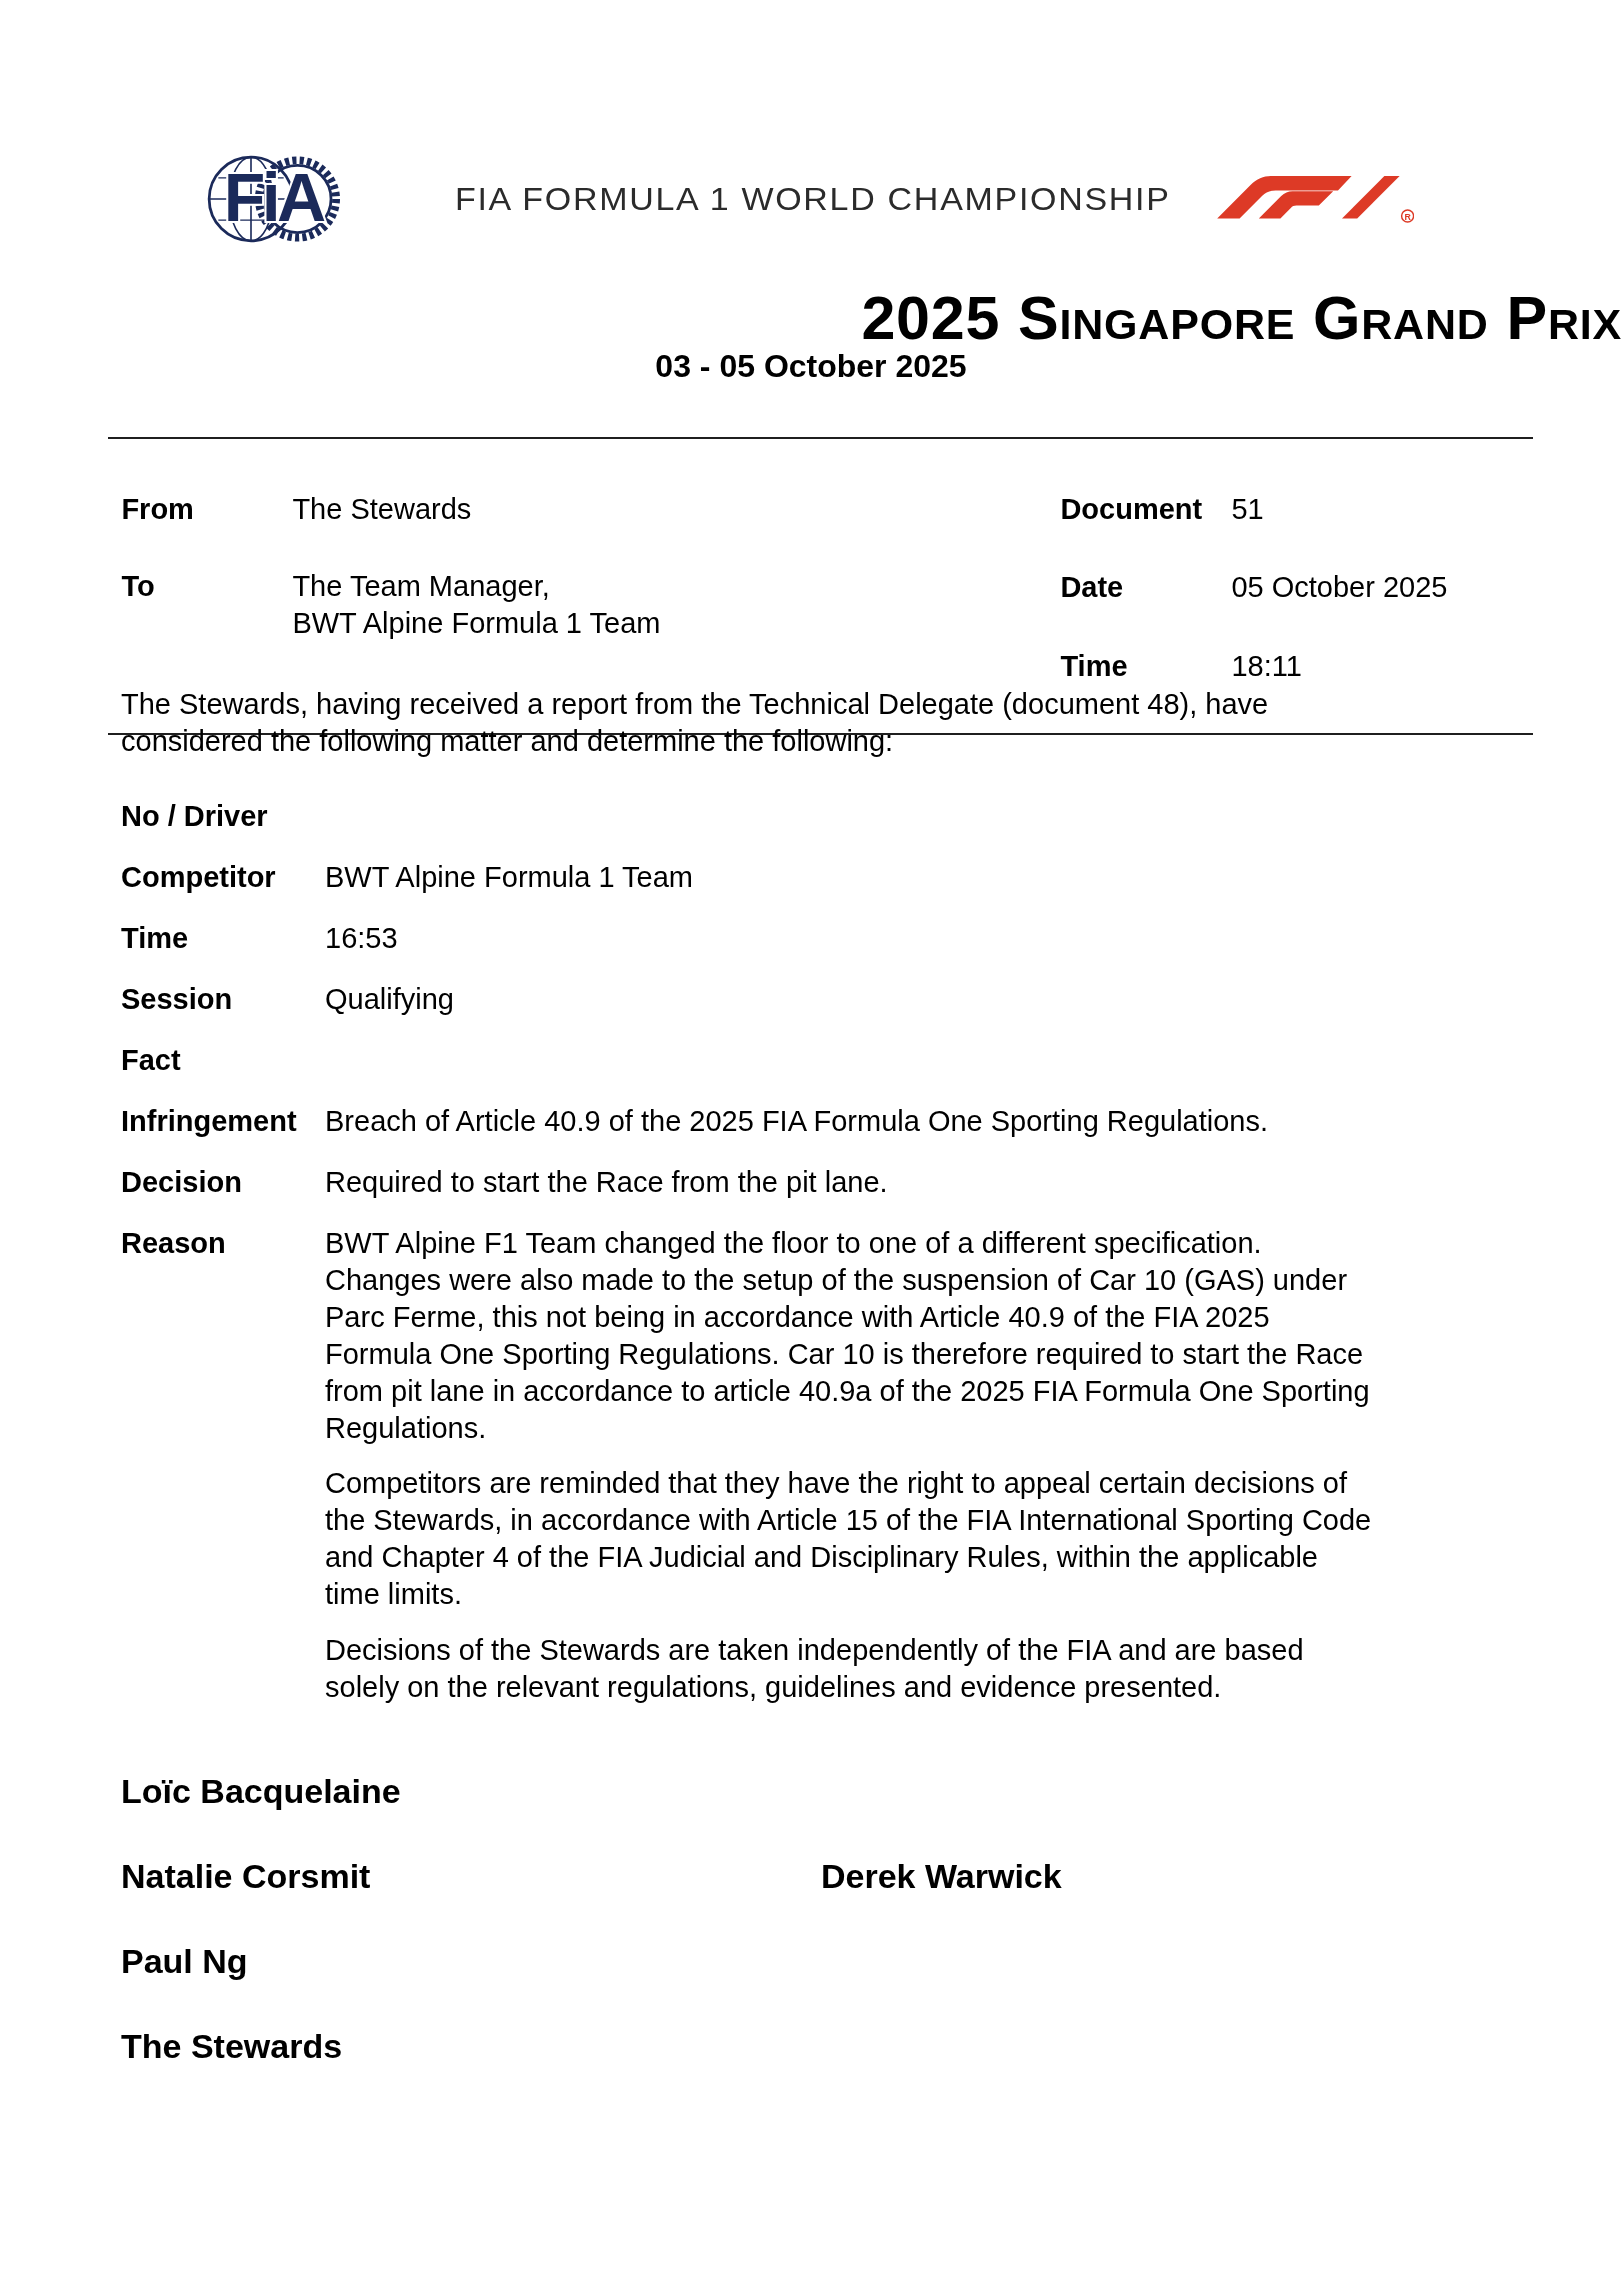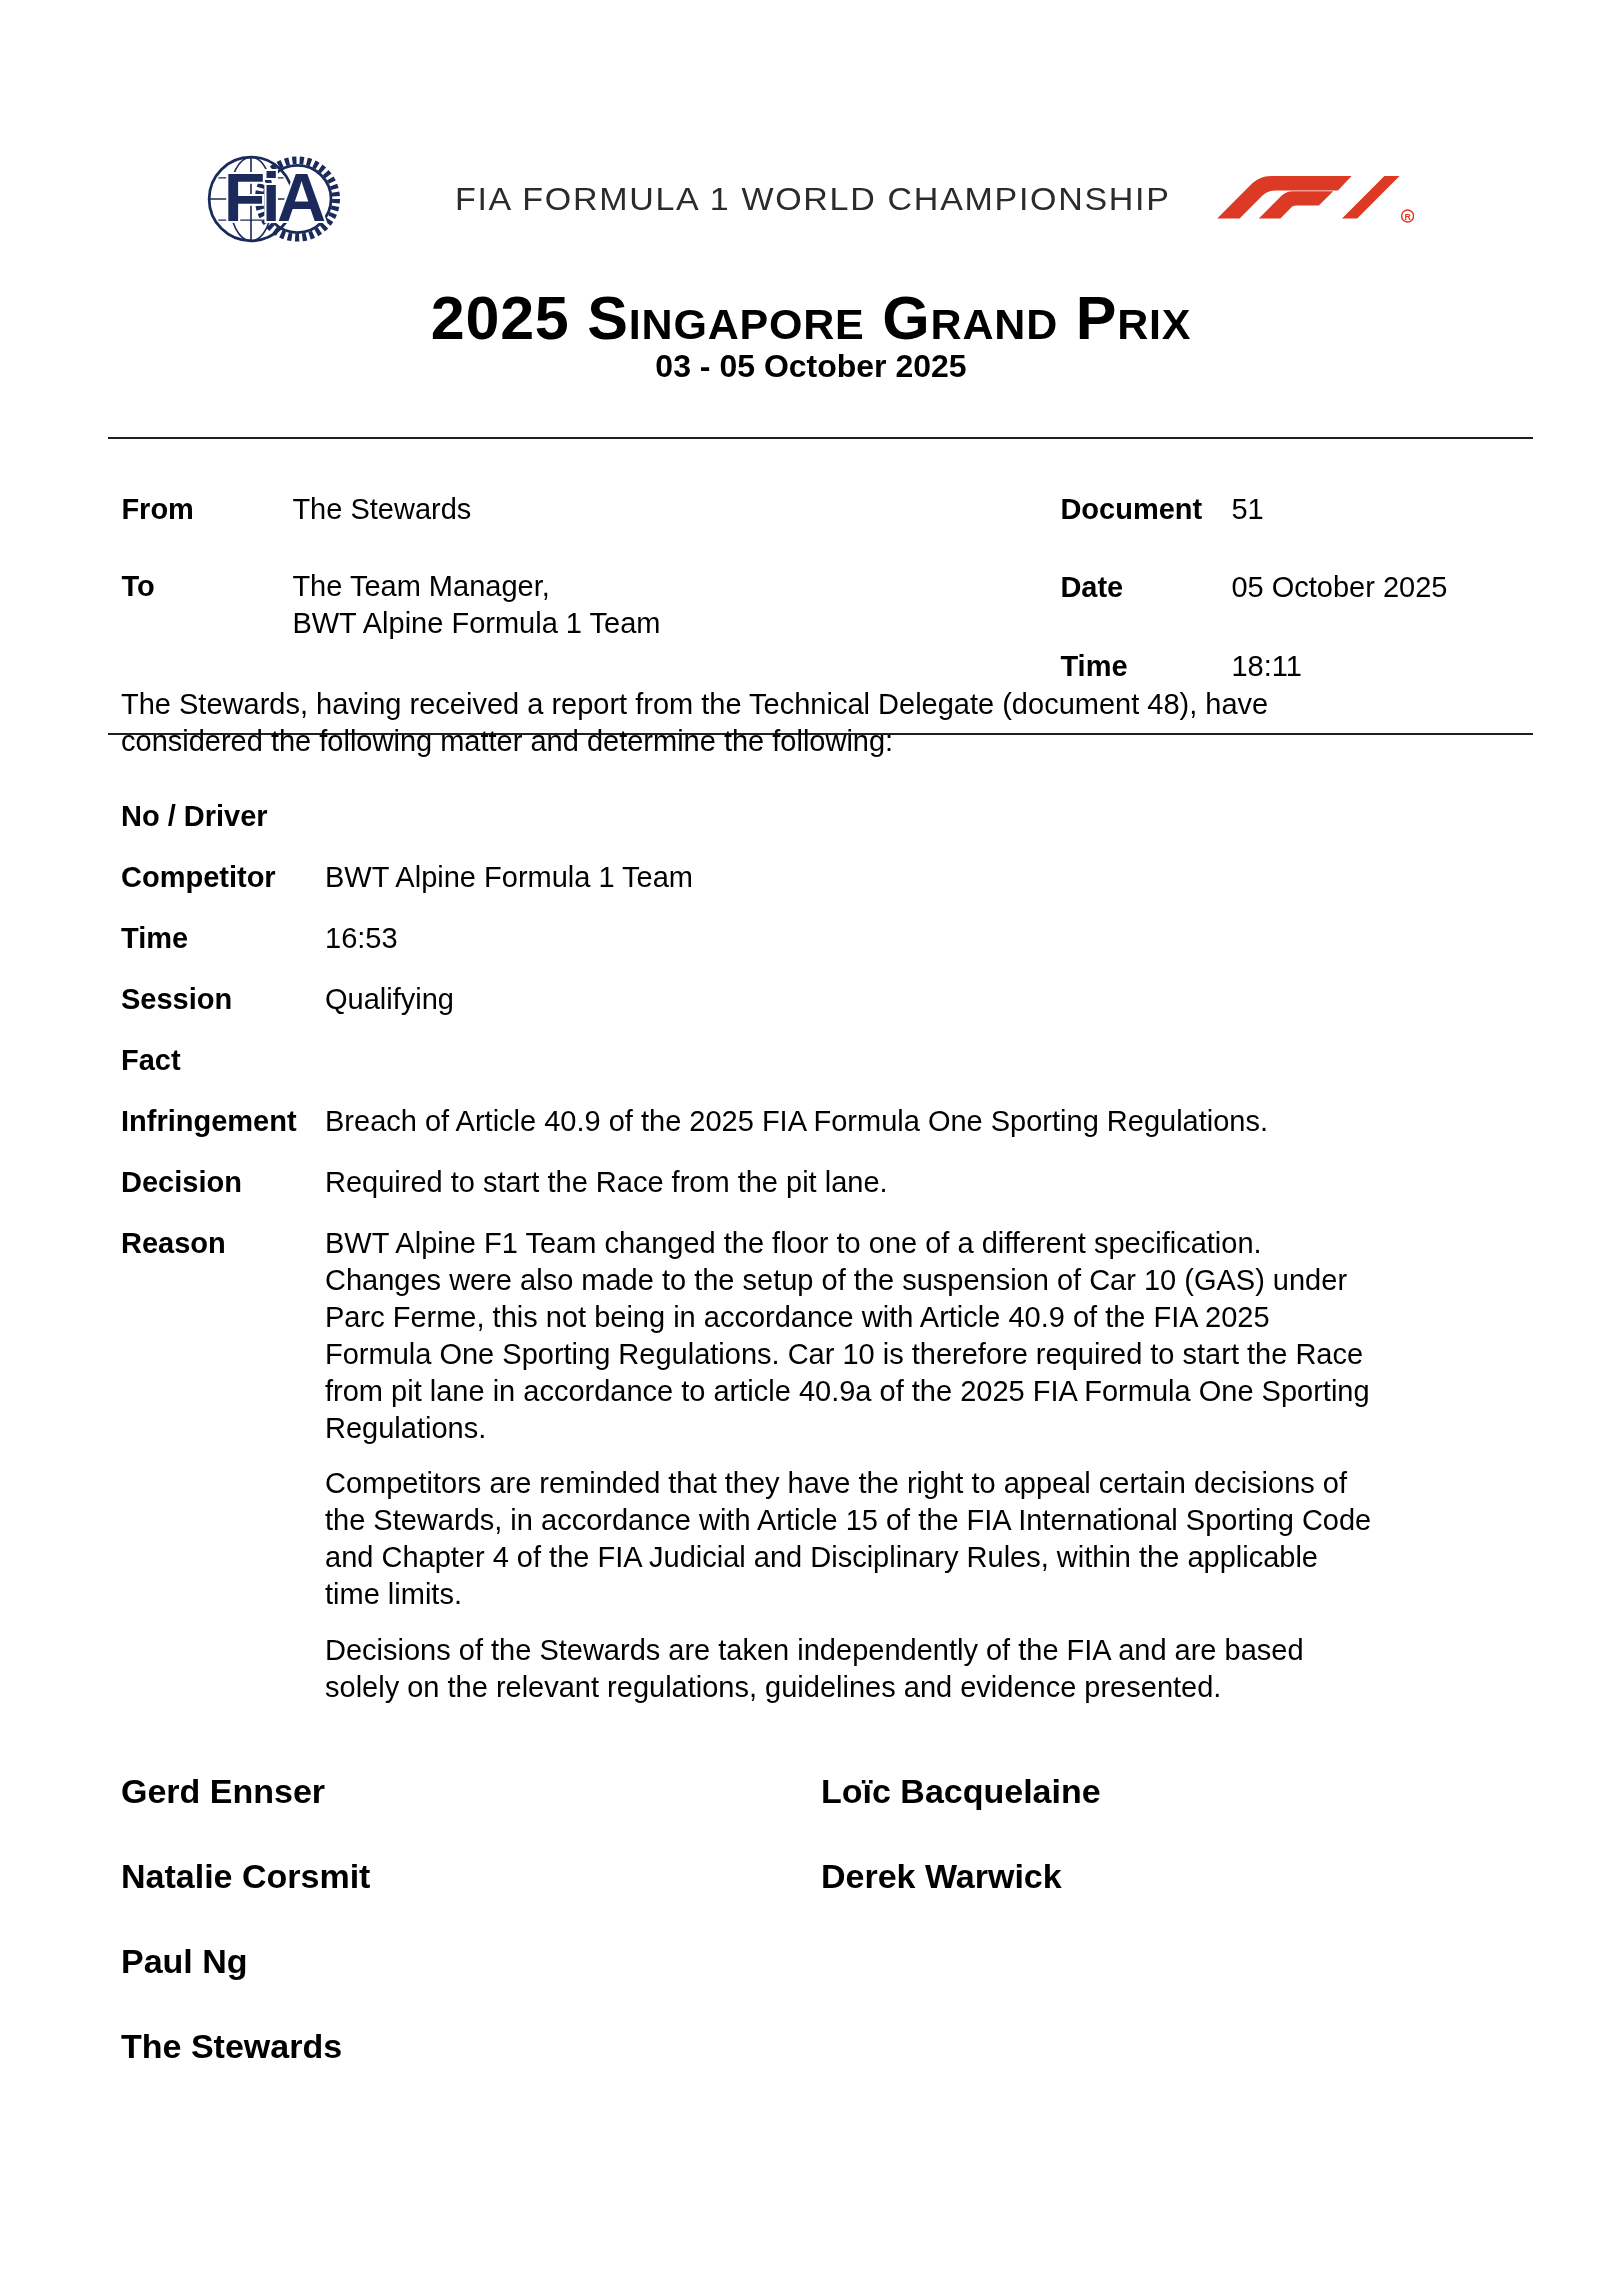--- a/index.html
+++ b/index.html
@@ -25,21 +25,21 @@
     font-size: 34px; line-height: 37px; font-weight: 400;
     letter-spacing: 1.7px; color: #2b2b2b;
     transform: scaleY(0.92); transform-origin: top left;
     white-space: nowrap;
   }
   .f1-logo { position: absolute; left: 1214px; top: 167px; width: 200px; height: 58px; }
 
   
   .event-title {
     position: absolute; left: 0; top: 285px; width: 100%;
-    text-align: center;
+    text-align: right;
     font-size: 61px; line-height: 67px; font-weight: 700;
     font-variant: small-caps;
     letter-spacing: 0.8px;
   }
   .event-dates {
     position: absolute; left: 0; top: 346px; width: 100%;
     text-align: center;
     font-size: 32px; line-height: 40px; font-weight: 700;
   }
 
@@ -176,21 +176,20 @@
         <div class="field-value">
           <p>BWT Alpine F1 Team changed the floor to one of a different specification. Changes were also made to the setup of the suspension of Car 10 (GAS) under Parc Ferme, this not being in accordance with Article 40.9 of the FIA 2025 Formula One Sporting Regulations. Car 10 is therefore required to start the Race from pit lane in accordance to article 40.9a of the 2025 FIA Formula One Sporting Regulations.</p>
           <p>Competitors are reminded that they have the right to appeal certain decisions of the Stewards, in accordance with Article 15 of the FIA International Sporting Code and Chapter 4 of the FIA Judicial and Disciplinary Rules, within the applicable time limits.</p>
           <p>Decisions of the Stewards are taken independently of the FIA and are based solely on the relevant regulations, guidelines and evidence presented.</p>
         </div>
       </div>
     </div>
 
     <div class="signatures">
       <div class="sig-row">
-        <div class="sig-name sig-left">Gerd Ennser</div>
         <div class="sig-name">Loïc Bacquelaine</div>
       </div>
       <div class="sig-row">
         <div class="sig-name sig-left">Natalie Corsmit</div>
         <div class="sig-name">Derek Warwick</div>
       </div>
       <div class="sig-row">
         <div class="sig-name sig-left">Paul Ng</div>
         <div class="sig-name"></div>
       </div>

